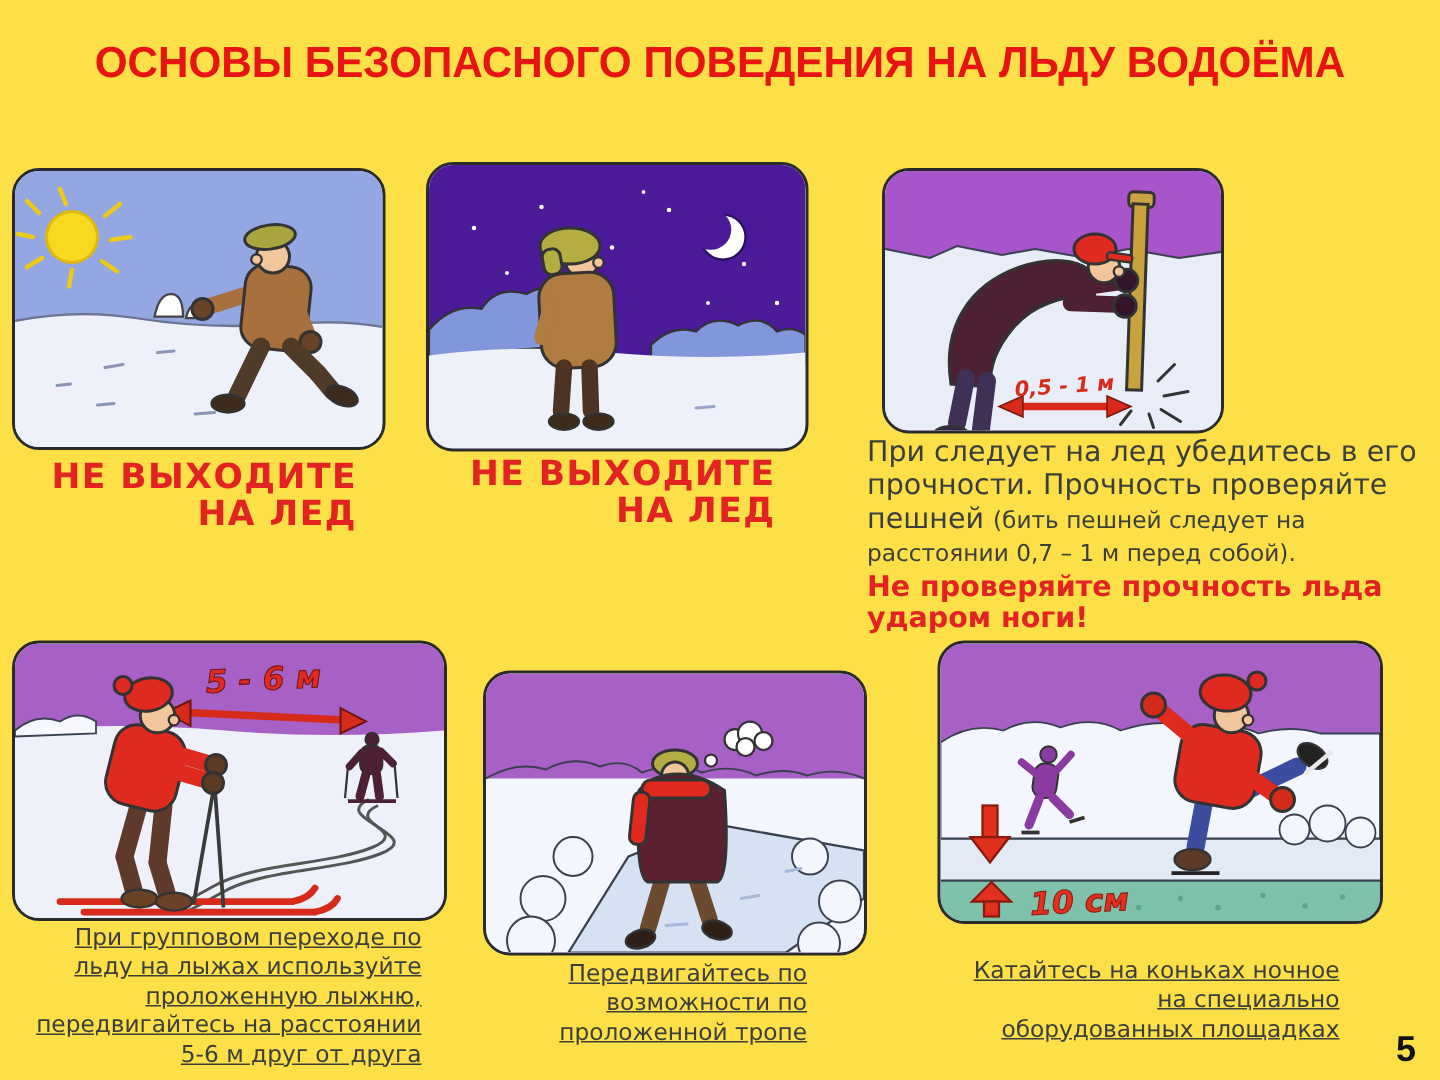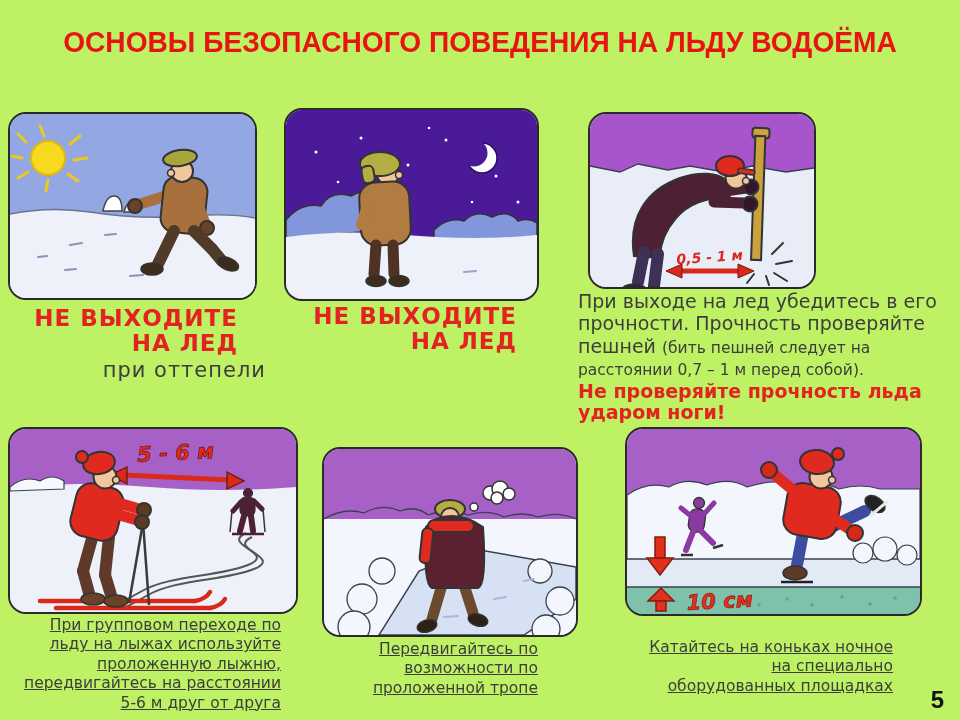--- a/index.html
+++ b/index.html
@@ -1,16 +1,16 @@
 <!DOCTYPE html>
 <html><head>
 <meta charset="utf-8">
 <style>
   html,body{margin:0;padding:0;background:#fff;}
-  #slide{position:relative;width:960px;height:720px;background:#bef264;overflow:hidden;
+  #slide{position:relative;width:960px;height:720px;background:#fde047;overflow:hidden;
          font-family:"DejaVu Sans",sans-serif;}
   .title{position:absolute;top:26px;left:0;width:960px;text-align:center;
          font-family:"Liberation Sans",sans-serif;font-weight:bold;font-size:29px;
          color:#e81414;transform:scaleX(0.97);letter-spacing:0px;}
   .frame{position:absolute;border:2px solid #2a2a2a;border-radius:18px;overflow:hidden;background:#eef1fa;}
   .frame svg{display:block;width:100%;height:100%;}
   .cap{position:absolute;text-align:right;color:#3d3d3d;}
   .warn{color:#e32222;font-weight:bold;font-size:23px;line-height:1.08;letter-spacing:1px;margin:0 auto;width:210px;}
   .sub1{font-size:21px;margin-top:2px;letter-spacing:1px;}
   .sub2{font-size:19px;line-height:1.15;width:218px;margin:2px auto 0;}
@@ -70,21 +70,20 @@
         <ellipse cx="-8" cy="120" rx="11" ry="6" fill="#3d2c1c" stroke="#333" stroke-width="1.5"></ellipse>
         <ellipse cx="68" cy="115" rx="11" ry="6" fill="#3d2c1c" stroke="#333" stroke-width="1.5" transform="rotate(22 68 115)"></ellipse>
         <circle cx="22" cy="22" r="11" fill="#f2c69c" stroke="#333" stroke-width="2"></circle>
         <circle cx="11" cy="24" r="3.5" fill="#f2c69c" stroke="#333" stroke-width="1.5"></circle>
         <ellipse cx="20" cy="9" rx="17" ry="8" fill="#a9a53e" stroke="#333" stroke-width="2" transform="rotate(-8 20 9)"></ellipse>
       </g>
     </svg>
   </div>
   <div class="cap" style="left:0px;top:306px;width:266px;">
     <div class="warn">НЕ ВЫХОДИТЕ НА ЛЕД</div>
-    <div class="sub1">при оттепели</div>
   </div>
 
   <div class="frame" style="left:284px;top:108px;width:251px;height:189px;">
     <svg viewBox="0 0 251 189">
       <rect x="0" y="0" width="251" height="189" fill="#4a1a99"></rect>
       <g fill="#ffffff">
         <circle cx="30" cy="42" r="1.5"></circle>
           <circle cx="75" cy="28" r="1.5"></circle>
           <circle cx="122" cy="55" r="1.5"></circle>
         <circle cx="160" cy="30" r="1.5"></circle>
@@ -153,21 +152,21 @@
       </g>
       <g>
         <line x1="90" y1="157" x2="150" y2="157" stroke="#d82a1a" stroke-width="5"></line>
         <polygon points="92,150 76,157 92,164" fill="#d82a1a" stroke="#7c150c" stroke-width="1"></polygon>
         <polygon points="148,150 164,157 148,164" fill="#d82a1a" stroke="#7c150c" stroke-width="1"></polygon>
         <text x="120" y="148" text-anchor="middle" font-size="14" font-weight="bold" font-style="italic" fill="#d82a1a" transform="rotate(-4 120 148)">0,5 - 1 м</text>
       </g>
     </svg>
   </div>
   <p id="cap3" style="left:578px;top:290px;width:380px;margin:0;">
-    <span class="t-main">При выходе на лед убедитесь в его прочности. Прочность проверяйте пешней </span><span class="t-note">(бить пешней следует на расстоянии 0,7 – 1 м перед собой).</span>
+    <span class="t-main">При следует на лед убедитесь в его прочности. Прочность проверяйте пешней </span><span class="t-note">(бить пешней следует на расстоянии 0,7 – 1 м перед собой).</span>
     <span class="t-warn">Не проверяйте прочность льда ударом ноги!</span>
   </p>
 
   <div class="frame" style="left:8px;top:427px;width:286px;height:183px;">
     <svg viewBox="0 0 286 183">
       <rect x="0" y="0" width="286" height="183" fill="#a761c6"></rect>
       <path d="M0,58 Q70,52 140,58 Q210,64 286,58 L286,183 L0,183 Z" fill="#eef1fa"></path>
       <path d="M0,58 q14,-12 30,-6 q12,-8 24,0 l0,8 L0,62 Z" fill="#f6f8fd" stroke="#39404f" stroke-width="1.2"></path>
       <g fill="none" stroke="#555" stroke-width="2">
         <path d="M236,104 C210,116 268,124 238,136 C208,148 160,146 132,162 C118,170 112,173 104,177"></path>

